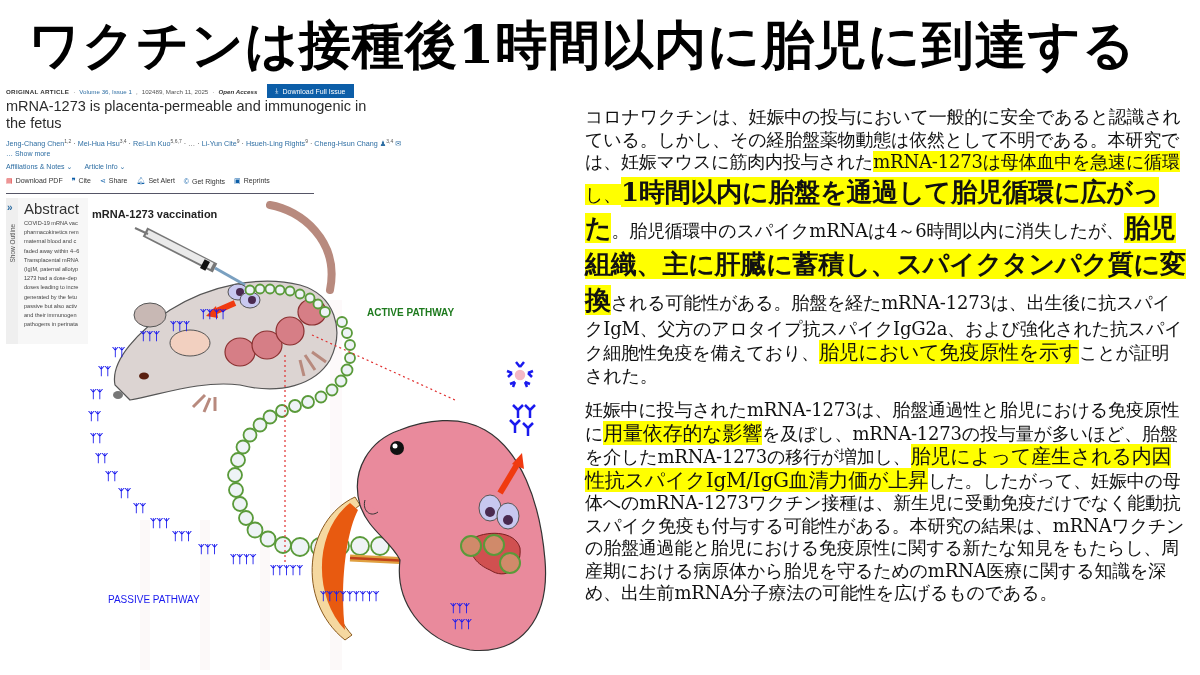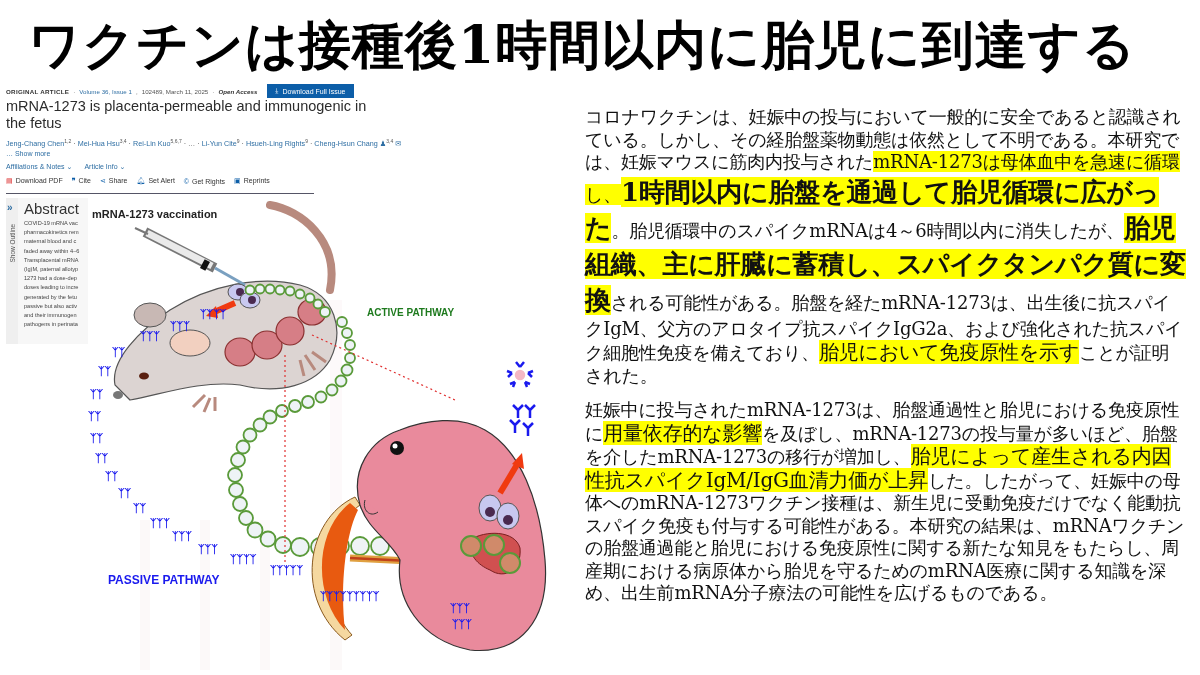--- a/index.html
+++ b/index.html
@@ -43,21 +43,21 @@
   }
   .abstract-box { position: absolute; left: 18px; top: 198px; width: 70px; height: 146px; background: #f7f7f7; }
   .abstract-h { position: absolute; left: 24px; top: 200px; font-size: 15px; color: #333; }
   .abstract-lines { position: absolute; left: 24px; top: 219px; width: 64px; overflow: hidden; }
   .abstract-lines div { font-size: 5.6px; line-height: 9.2px; color: #444; white-space: nowrap; }
 
   
   .illus { position: absolute; left: 0; top: 190px; width: 570px; height: 485px; }
   .vacc-label { position: absolute; left: 92px; top: 208px; font-size: 11px; font-weight: bold; color: #222; }
   .active-label { position: absolute; left: 367px; top: 307px; font-size: 10px; font-weight: bold; color: #1e7a1e; }
-  .passive-label { position: absolute; left: 108px; top: 573px; font-size: 12px; font-weight: bold; color: #1a1aee; }
+  .passive-label { position: absolute; left: 108px; top: 594px; font-size: 10px; font-weight: normal; color: #1a1aee; }
 
   
   .body-text {
     position: absolute; left: 573px; top: 94px; width: 625px;
     font-family: "DejaVu Serif", "Liberation Serif", serif;
     font-size: 18px; line-height: 22.5px; color: #111; letter-spacing: -0.2px;
   }
   .body-text p { margin: 12px; }
   .hl { background: #ffff00; }
   .big { font-size: 26px; line-height: 36px; font-weight: bold; }

